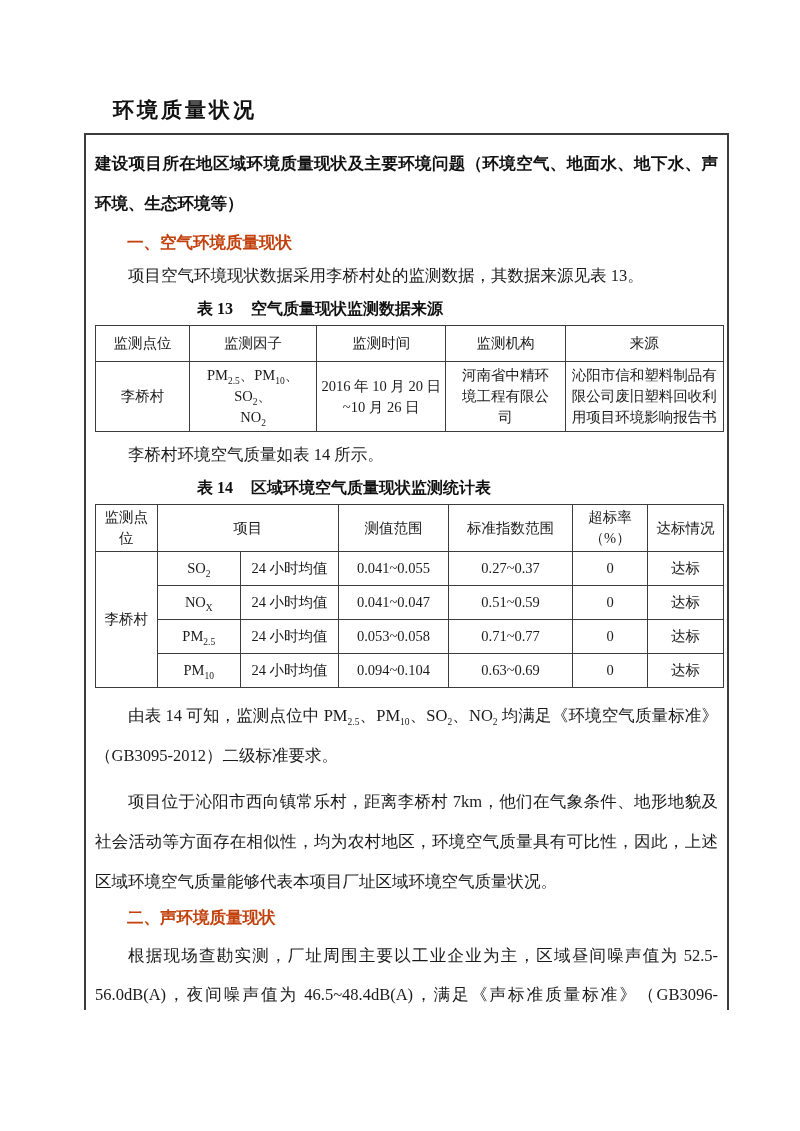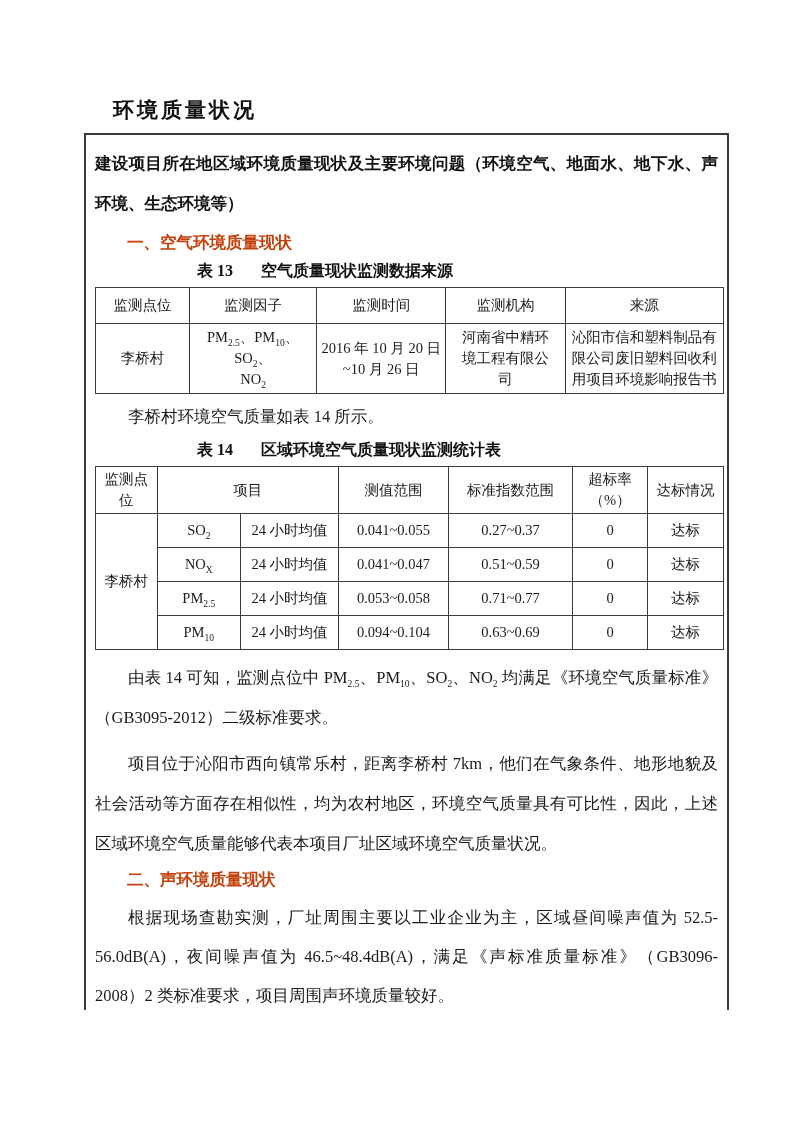--- a/index.html
+++ b/index.html
@@ -29,21 +29,21 @@
   .sec-heading.second { margin-top:2px; }
   p.body {
     margin:4px 0 0 0; font-size:16.5px; line-height:34px;
     text-indent:2em; text-align:justify; color:#1a1a1a;
   }
   p.body.wide { line-height:40px; margin-top:6px; }
   p.body.first-after-table { margin-top:6px; }
   .table-caption {
     margin:4px 0 0 102px; font-size:16px; font-weight:bold; line-height:24px; color:#111;
   }
-  .table-caption .cap-num { display:inline-block; margin-right:28px; }
+  .table-caption .cap-num { display:inline-block; margin-right:18px; }
   table.data {
     width:629px; margin:4px auto 0 auto; border-collapse:collapse;
     font-size:14.5px; color:#1a1a1a; table-layout:fixed;
   }
   table.data th, table.data td {
     border:1.5px solid #3c3c3c; font-weight:normal; text-align:center;
     vertical-align:middle; padding:2px 3px; line-height:21px;
   }
   table.t13 th { height:36px; }
   table.t13 td { height:70px; }
@@ -62,20 +62,21 @@
 <div class="page">
 
   <div class="doc-title">环境质量状况</div>
 
   <div class="content-box">
 
     <p class="intro">建设项目所在地区域环境质量现状及主要环境问题（环境空气、地面水、地下水、声环境、生态环境等）</p>
 
     <div class="sec-heading">一、空气环境质量现状</div>
 
+    <p class="body">项目空气环境现状数据采用李桥村处的监测数据，其数据来源见表 13。</p>
 
     <div class="table-caption">
       <span class="cap-num">表 13</span><span>空气质量现状监测数据来源</span>
     </div>
 
     <table class="data t13">
       <colgroup>
         <col style="width:15%">
           <col style="width:20.2%">
           <col style="width:20.6%">

